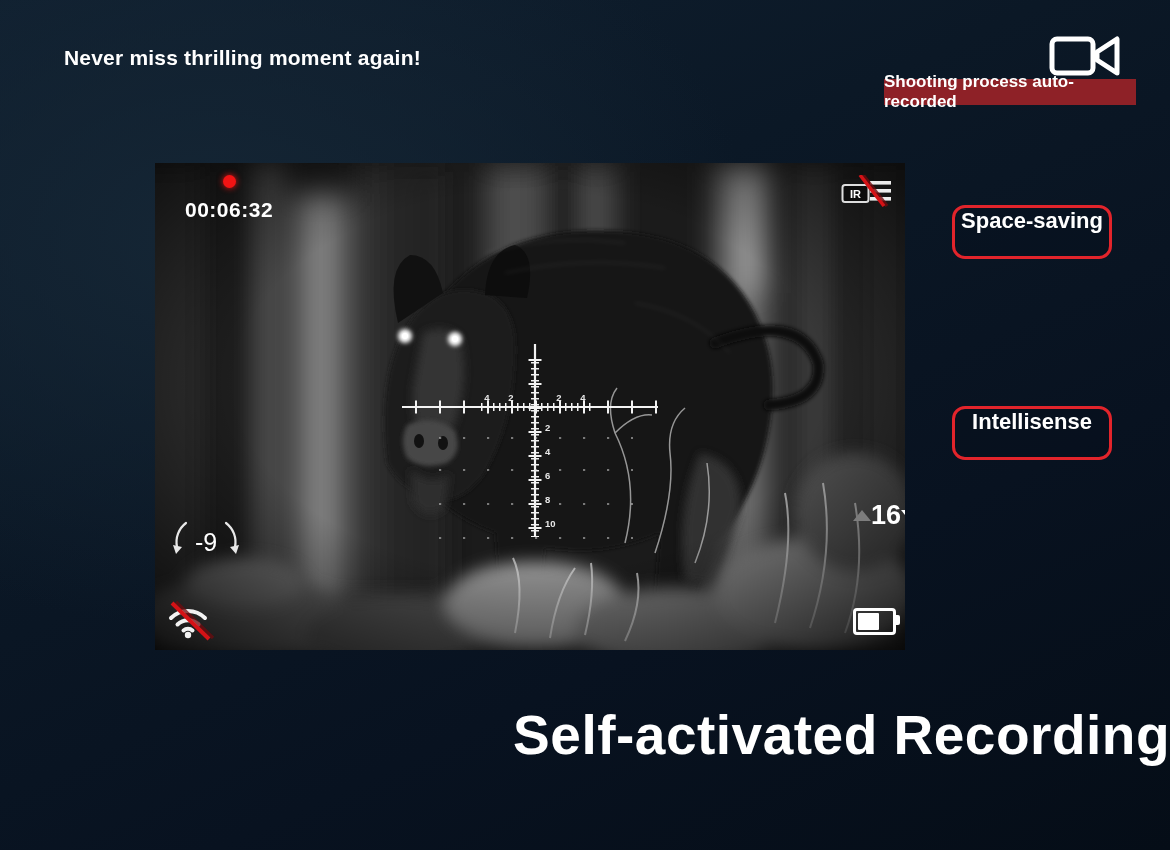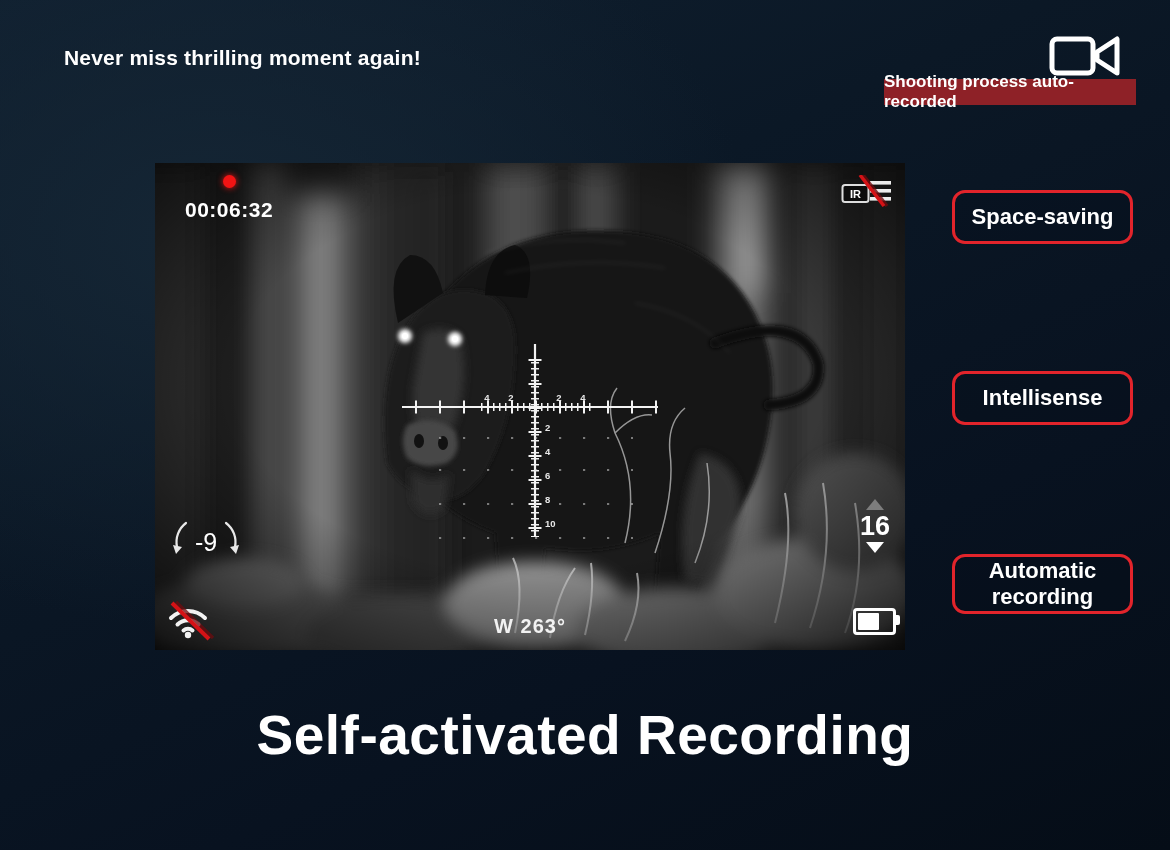--- a/index.html
+++ b/index.html
@@ -7,39 +7,39 @@
         font-family:"Liberation Sans",sans-serif;
         background:radial-gradient(ellipse 900px 650px at 18% 28%, #152635 0%, rgba(21,38,53,0) 60%),
                    linear-gradient(155deg,#102030 0%,#0b1826 35%,#081220 68%,#050d17 100%);}
   .abs{position:absolute;}
   
   .tagline{left:64px;top:46px;font-size:21px;font-weight:700;color:#fff;letter-spacing:.2px;}
   .cam-icon{left:1048px;top:31px;width:76px;height:50px;}
   .badge{left:884px;top:79px;width:252px;height:26px;background:#8e2127;color:#fff;
          font-size:17px;font-weight:700;display:flex;align-items:center;justify-content:center;}
   
-  .pill{left:952px;width:181px;border:3px solid #e2242b;border-radius:13px;color:#fff;
-        display:flex;align-items:center;justify-content:center;text-align:center;
-        font-size:22px;font-weight:600;line-height:26px;background:rgba(5,13,23,.25);box-sizing:border-box;}
+  .pill{left:952px;width:160px;border:3px solid #e2242b;border-radius:13px;color:#fff;
+        display:flex;justify-content:center;text-align:center;
+        font-size:22px;font-weight:600;line-height:26px;background:rgba(5,13,23,.25);box-sizing:border-box;margin-top:15px;}
   .pill1{top:190px;height:54px;}
-  .pill2{top:371px;height:54px;}
+  .pill2{top:391px;height:54px;}
   .pill3{top:554px;height:60px;}
   
-  .main-title{left:0;top:703px;width:1170px;text-align:center;color:#fff;
+  .main-title{left:0;top:703px;width:1170px;text-align:right;color:#fff;
               font-size:55px;font-weight:700;letter-spacing:.5px;}
   
   .viewfinder{left:155px;top:163px;width:750px;height:487px;background:#101010;overflow:hidden;}
   .viewfinder svg.layer{position:absolute;left:0;top:0;}
   .rec{left:30px;top:12px;display:flex;align-items:center;gap:10px;flex-direction:column;}
   .rec-dot{width:13px;height:13px;border-radius:50%;background:#f21414;box-shadow:0 0 6px #f21414;}
   .rec-time{font-size:21px;font-weight:600;color:#fff;letter-spacing:.5px;}
   .ir-wrap{right:12px;top:12px;width:52px;height:32px;}
   .tilt-wrap{left:16px;top:352px;width:70px;height:52px;}
   .wifi-wrap{left:8px;top:431px;width:56px;height:48px;}
-  .zoomctl{right:8px;top:336px;width:44px;display:flex;flex-direction:column;align-items:center;}
+  .zoomctl{right:8px;top:336px;width:44px;display:flex;flex-direction:row;align-items:center;}
   .tri-up{width:0;height:0;border-left:9px solid transparent;border-right:9px solid transparent;border-bottom:11px solid #7d7d7d;}
   .zoom-val{font-size:27px;font-weight:700;color:#fff;line-height:32px;}
   .tri-down{width:0;height:0;border-left:9px solid transparent;border-right:9px solid transparent;border-top:11px solid #fff;}
   .battery{right:9px;top:445px;width:37px;height:21px;border:3px solid #fff;border-radius:4px;}
   .battery::after{content:'';position:absolute;right:-7px;top:4px;width:4px;height:10px;background:#fff;border-radius:0 2px 2px 0;}
   .battery-fill{position:absolute;left:2px;top:2px;bottom:2px;width:58%;background:#fff;border-radius:1px;}
   .compass{left:0;bottom:12px;width:750px;text-align:center;font-size:20px;font-weight:700;color:#f2f2f2;letter-spacing:1px;}
 </style>
 </head>
 <body>
@@ -207,28 +207,24 @@
     <div class="abs zoomctl">
       <div class="tri-up"></div>
       <div class="zoom-val">16</div>
       <div class="tri-down"></div>
     </div>
 
     <div class="abs battery">
       <div class="battery-fill"></div>
     </div>
 
-    <div class="abs compass">W 263°</div>
   </div>
 
   <div class="abs pill pill1">
     <span>Space-saving</span>
   </div>
   <div class="abs pill pill2">
     <span>Intellisense</span>
   </div>
-  <div class="abs pill pill3">
-    <span style="display:block;width:130px;">Automatic recording</span>
-  </div>
 
   <div class="abs main-title">Self-activated Recording</div>
 
 </div>
 
 </body></html>

